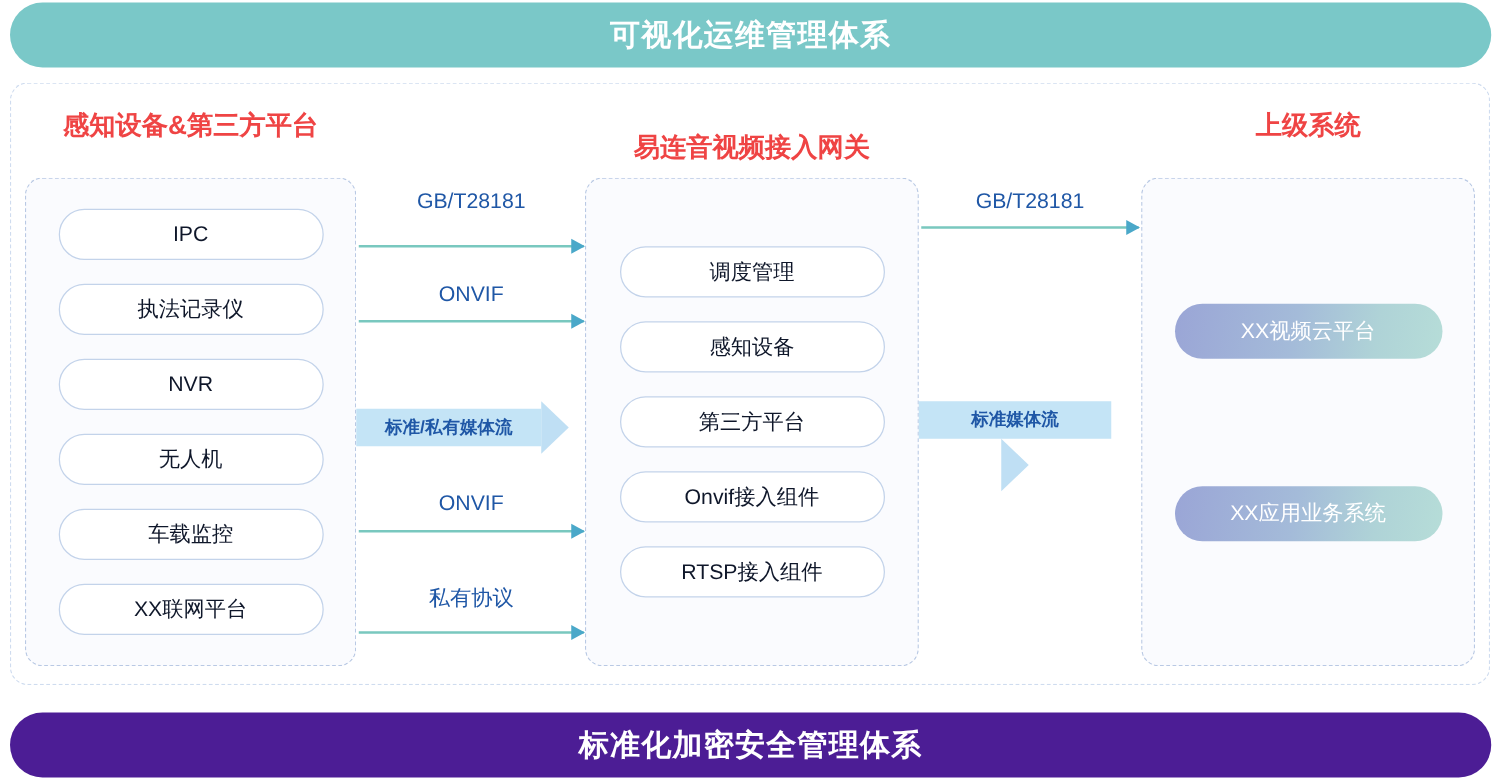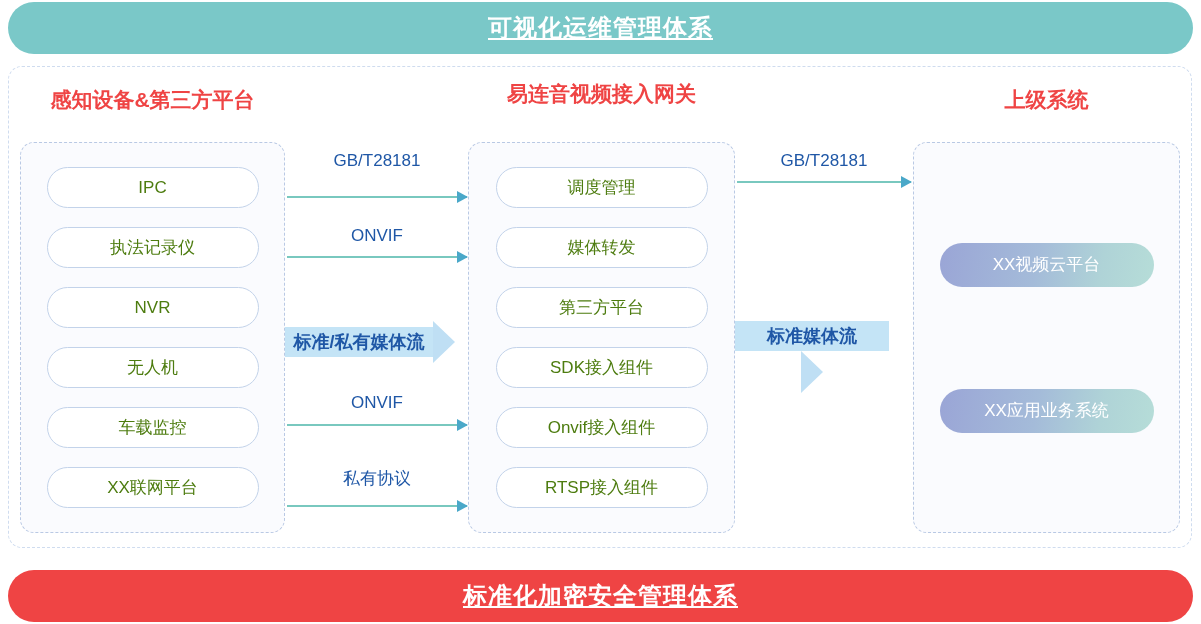--- a/index.html
+++ b/index.html
@@ -26,29 +26,28 @@
     width: 1185px;
     height: 52px;
     border-radius: 26px;
     display: flex;
     align-items: center;
     justify-content: center;
     color: #ffffff;
     font-size: 24px;
     font-weight: bold;
     letter-spacing: 1px;
-    text-decoration: underline;
   }
   .banner-top {
     top: 2px;
     background: #7ac8c8;
   }
   .banner-bottom {
     top: 570px;
-    background: #ef4444;
+    background: #4c1d95;
   }
 
   
   .outer-frame {
     position: absolute;
     left: 8px;
     top: 66px;
     width: 1184px;
     height: 482px;
     border: 1.5px dashed #cfdcef;
@@ -59,21 +58,21 @@
   
   .col-title {
     position: absolute;
     font-size: 21px;
     font-weight: bold;
     color: #ef4444;
     text-align: center;
     white-space: nowrap;
   }
   #title-left   { left: 20px;  top: 86px;  width: 265px; }
-  #title-mid    { left: 468px; top: 80px;  width: 267px; }
+  #title-mid    { left: 468px; top: 104px;  width: 267px; }
   #title-right  { left: 913px; top: 86px;  width: 267px; }
 
   
   .panel {
     position: absolute;
     border: 1.5px dashed #b9c9e4;
     border-radius: 14px;
     background: #fafbfe;
     box-sizing: border-box;
   }
@@ -90,21 +89,21 @@
     justify-content: center;
   }
 
   
   .pill {
     width: 212px;
     height: 41px;
     border: 1.4px solid #c3d3ea;
     border-radius: 21px;
     background: #ffffff;
-    color: #4d7c0f;
+    color: #0f172a;
     font-size: 17px;
     display: flex;
     align-items: center;
     justify-content: center;
     margin: 0 0 19px 0;
     box-sizing: border-box;
     white-space: nowrap;
   }
   .pill:last-child { margin-bottom: 0; }
 
@@ -172,21 +171,21 @@
     display: flex;
     align-items: center;
   }
   .block-arrow .shaft {
     height: 30px;
     background: #c4e4f6;
     display: flex;
     align-items: center;
     justify-content: center;
     color: #1f57a6;
-    font-size: 18px;
+    font-size: 14px;
     font-weight: bold;
     white-space: nowrap;
     box-sizing: border-box;
   }
   .block-arrow .head {
     width: 0; height: 0;
     border-left: 22px solid #bfdff4;
     border-top: 21px solid transparent;
     border-bottom: 21px solid transparent;
   }
@@ -215,23 +214,22 @@
       <div class="pill">NVR</div>
       <div class="pill">无人机</div>
       <div class="pill">车载监控</div>
       <div class="pill">XX联网平台</div>
     </div>
   </div>
 
   <div class="panel" id="panel-mid">
     <div class="panel-inner">
       <div class="pill">调度管理</div>
-      <div class="pill">媒体转发</div>
+      <div class="pill">感知设备</div>
       <div class="pill">第三方平台</div>
-      <div class="pill">SDK接入组件</div>
       <div class="pill">Onvif接入组件</div>
       <div class="pill">RTSP接入组件</div>
     </div>
   </div>
 
   <div class="panel" id="panel-right">
     <div class="panel-inner">
       <div class="pill-grad">XX视频云平台</div>
       <div class="pill-grad">XX应用业务系统</div>
     </div>

